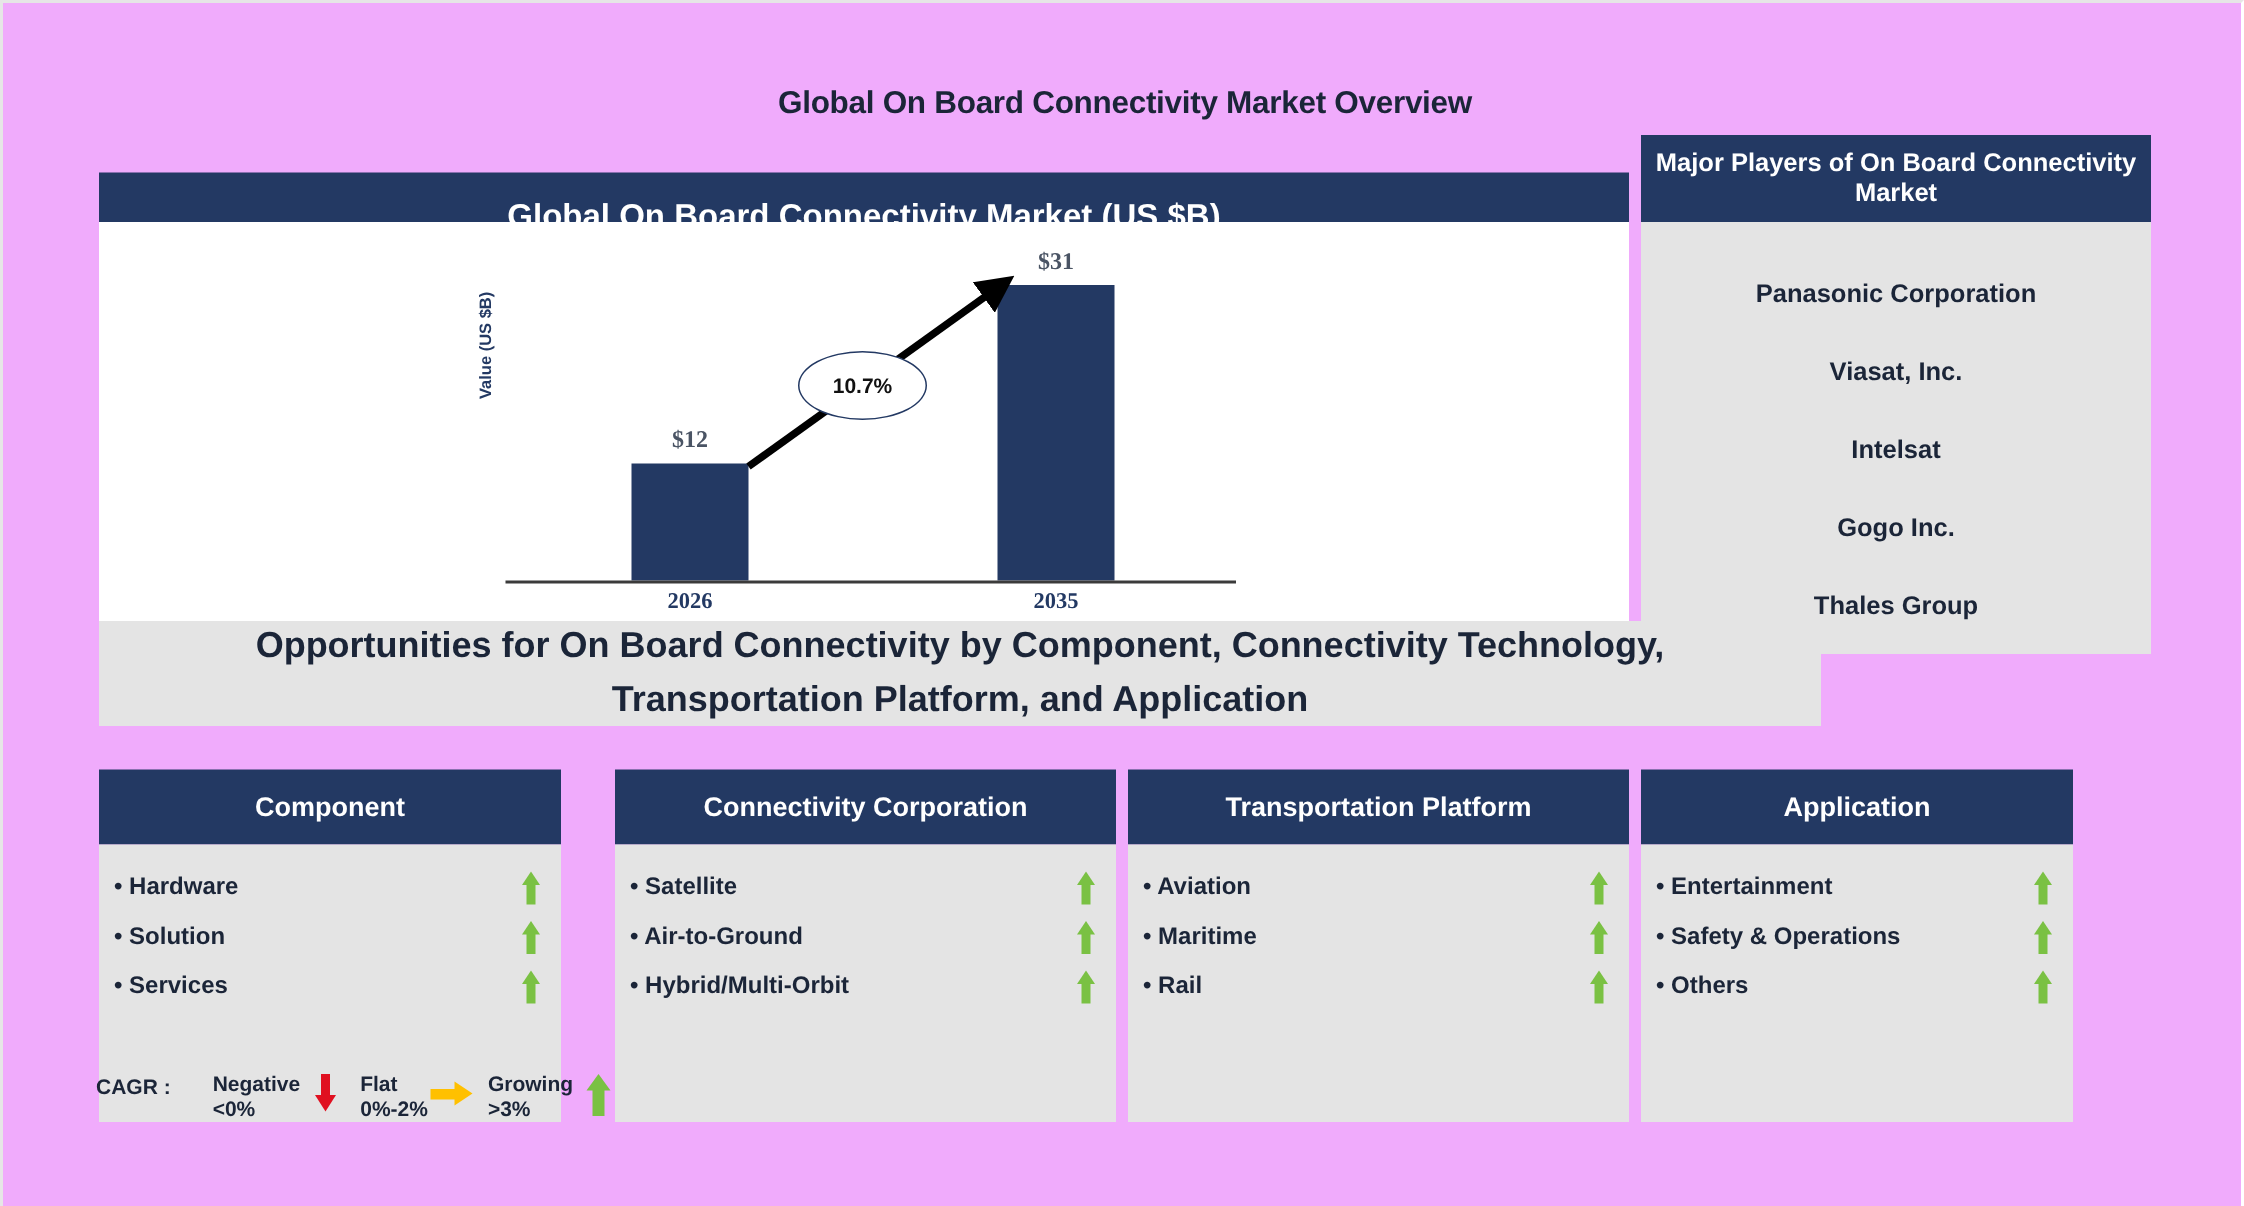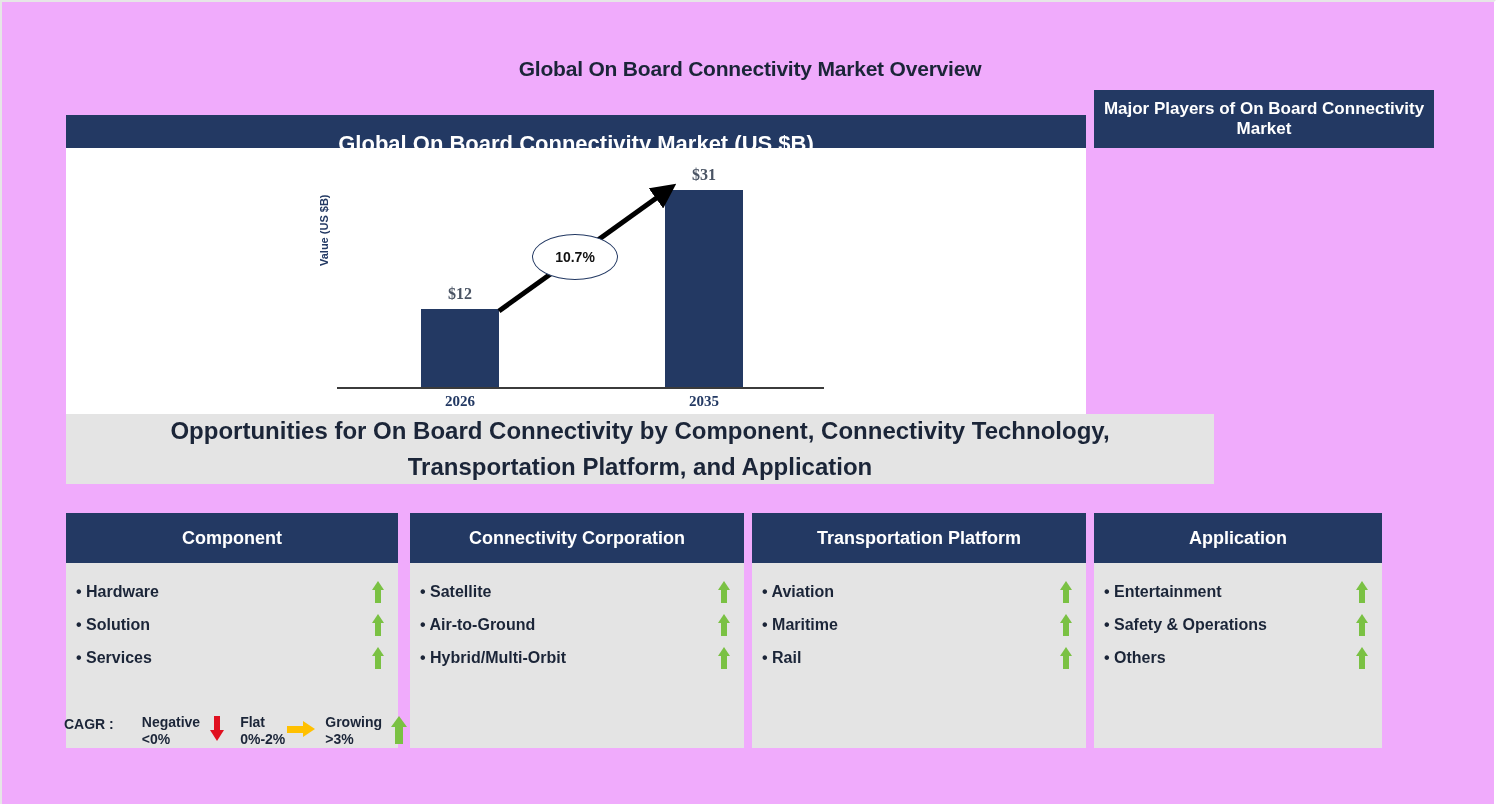--- a/index.html
+++ b/index.html
@@ -238,21 +238,21 @@
   }
   .arrow-up-green::after {
     content: "";
     position: absolute;
     left: 0; top: 0;
     border-left: 6px solid transparent;
     border-right: 6px solid transparent;
     border-bottom: 9px solid #7ac143;
   }
 
-  #col-component { left: 64px; width: 332px; }
+  #col-component { left: 64px; width: 308px; }
   #col-connectivity { left: 408px; width: 334px; }
   #col-transport { left: 750px; width: 334px; }
   #col-application { left: 1092px; width: 288px; }
 
   
   #cagr-legend {
     position: absolute;
     left: 62px;
     top: 712px;
     display: flex;
@@ -367,20 +367,27 @@
 
     <div id="axis-line"></div>
     <div class="axis-tick-label" id="tick-2026">2026</div>
     <div class="axis-tick-label" id="tick-2035">2035</div>
 
     <div id="source-note">Source : Lucintel</div>
   </div>
 
   <div class="navy-header" id="players-header">Major Players of On Board Connectivity Market</div>
 
+  <div class="gray-panel" id="players-body">
+    <div class="player-item">Panasonic Corporation</div>
+    <div class="player-item">Viasat, Inc.</div>
+    <div class="player-item">Intelsat</div>
+    <div class="player-item">Gogo Inc.</div>
+    <div class="player-item">Thales Group</div>
+  </div>
 
   <div class="gray-panel" id="opp-banner">Opportunities for On Board Connectivity by Component, Connectivity Technology, Transportation Platform, and Application</div>
 
   <div class="seg-col" id="col-component">
     <div class="navy-header seg-head">Component</div>
     <div class="gray-panel seg-body">
       <div class="seg-row">
         <span class="seg-label">• Hardware</span>
         <span class="arrow-up-green"></span>
       </div>

